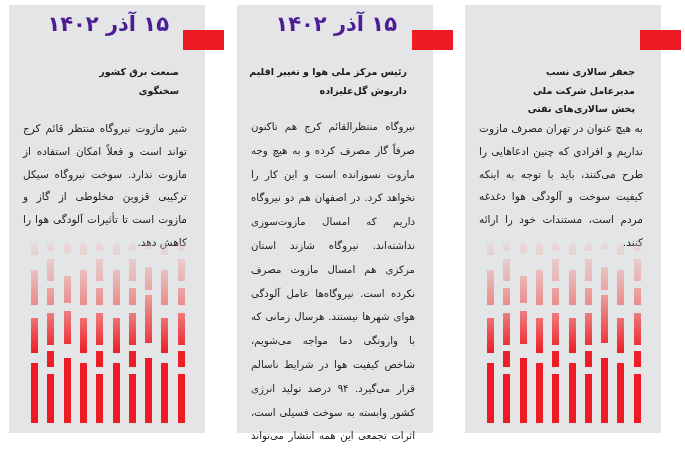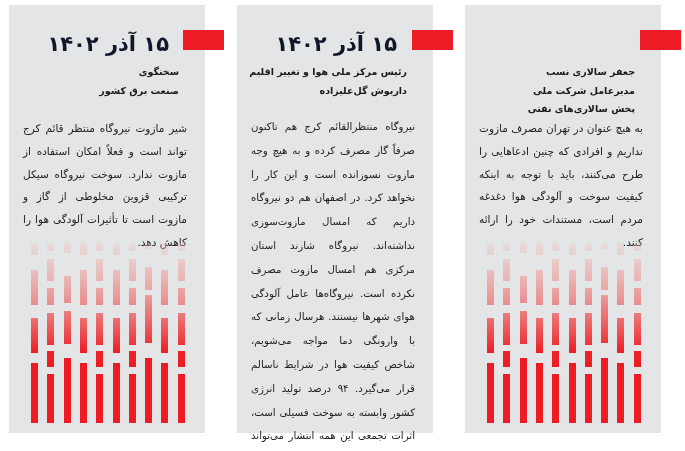--- a/index.html
+++ b/index.html
@@ -14,21 +14,21 @@
     .card.c1 { left: 9px; }
     .card.c2 { left: 237px; }
     .card.c3 { left: 465px; }
     .tab {
       position: absolute; top: 30px; height: 20px; width: 41px; background: #ed1c24;
     }
     .tab.t1 { left: 183px; }
     .tab.t2 { left: 412px; }
     .tab.t3 { left: 640px; }
     .date {
-      position: absolute; top: 24px; right: 36px; color: #0f172a;
+      position: absolute; top: 4px; right: 36px; color: #4c1d95;
       font-family: "DejaVu Sans", sans-serif; font-weight: bold; font-size: 21px; line-height: 30px;
       white-space: nowrap; direction: rtl;
     }
     .person {
       position: absolute; top: 58px; right: 26px; left: 10px; text-align: right;
       font-weight: bold; font-size: 9.5px; line-height: 18.5px; color: #1a1a1a; direction: rtl;
     }
     .person div { white-space: nowrap; }
     .body-text {
       position: absolute; top: 112px; right: 18px; left: 14px;
@@ -131,22 +131,22 @@
     <div>رئیس مرکز ملی هوا و تغییر اقلیم</div>
     <div>داریوش گل‌علیزاده</div>
   </div>
   <div class="body-text">نیروگاه منتظرالقائم کرج هم تاکنون صرفاً گاز مصرف کرده و به هیچ وجه مازوت نسوزانده است و این کار را نخواهد کرد. در اصفهان هم دو نیروگاه داریم که امسال مازوت‌سوزی نداشته‌اند. نیروگاه شازند استان مرکزی هم امسال مازوت مصرف نکرده است. نیروگاه‌ها عامل آلودگی هوای شهرها نیستند. هرسال زمانی که با وارونگی دما مواجه می‌شویم، شاخص کیفیت هوا در شرایط ناسالم قرار می‌گیرد. ۹۴ درصد تولید انرژی کشور وابسته به سوخت فسیلی است، اثرات تجمعی این همه انتشار می‌تواند باعث افزایش آلودگی شود.</div>
 </div>
 <div class="tab t2"></div>
 
 <div class="card c1">
   <div class="date">۱۵ آذر ۱۴۰۲</div>
   <div class="person">
+    <div>صنعت برق کشور</div>
     <div>سخنگوی</div>
-    <div>صنعت برق کشور</div>
   </div>
   <div class="body-text">شیر مازوت نیروگاه منتظر قائم کرج تواند است و فعلاً امکان استفاده از مازوت ندارد. سوخت نیروگاه سیکل ترکیبی قزوین مخلوطی از گاز و مازوت است تا تأثیرات آلودگی هوا را کاهش دهد.</div>
   <div class="bars">
       <div class="bar-col" style="left: 0px;">
         <div class="seg" style="top: 0px; height: 12px; background: linear-gradient(rgba(236, 200, 190, 0.35), rgba(236, 181, 173, 0.42));"></div>
         <div class="seg" style="top: 27px; height: 35px; background: linear-gradient(rgba(236, 158, 152, 0.51), rgba(237, 103, 103, 0.72));"></div>
         <div class="seg" style="top: 75px; height: 35px; background: linear-gradient(rgba(237, 83, 85, 0.79), rgb(237, 28, 36));"></div>
         <div class="seg" style="top: 120px; height: 60px; background: linear-gradient(rgb(237, 28, 36), rgb(237, 28, 36));"></div>
       </div>
       <div class="bar-col" style="left: 16.3px;">

